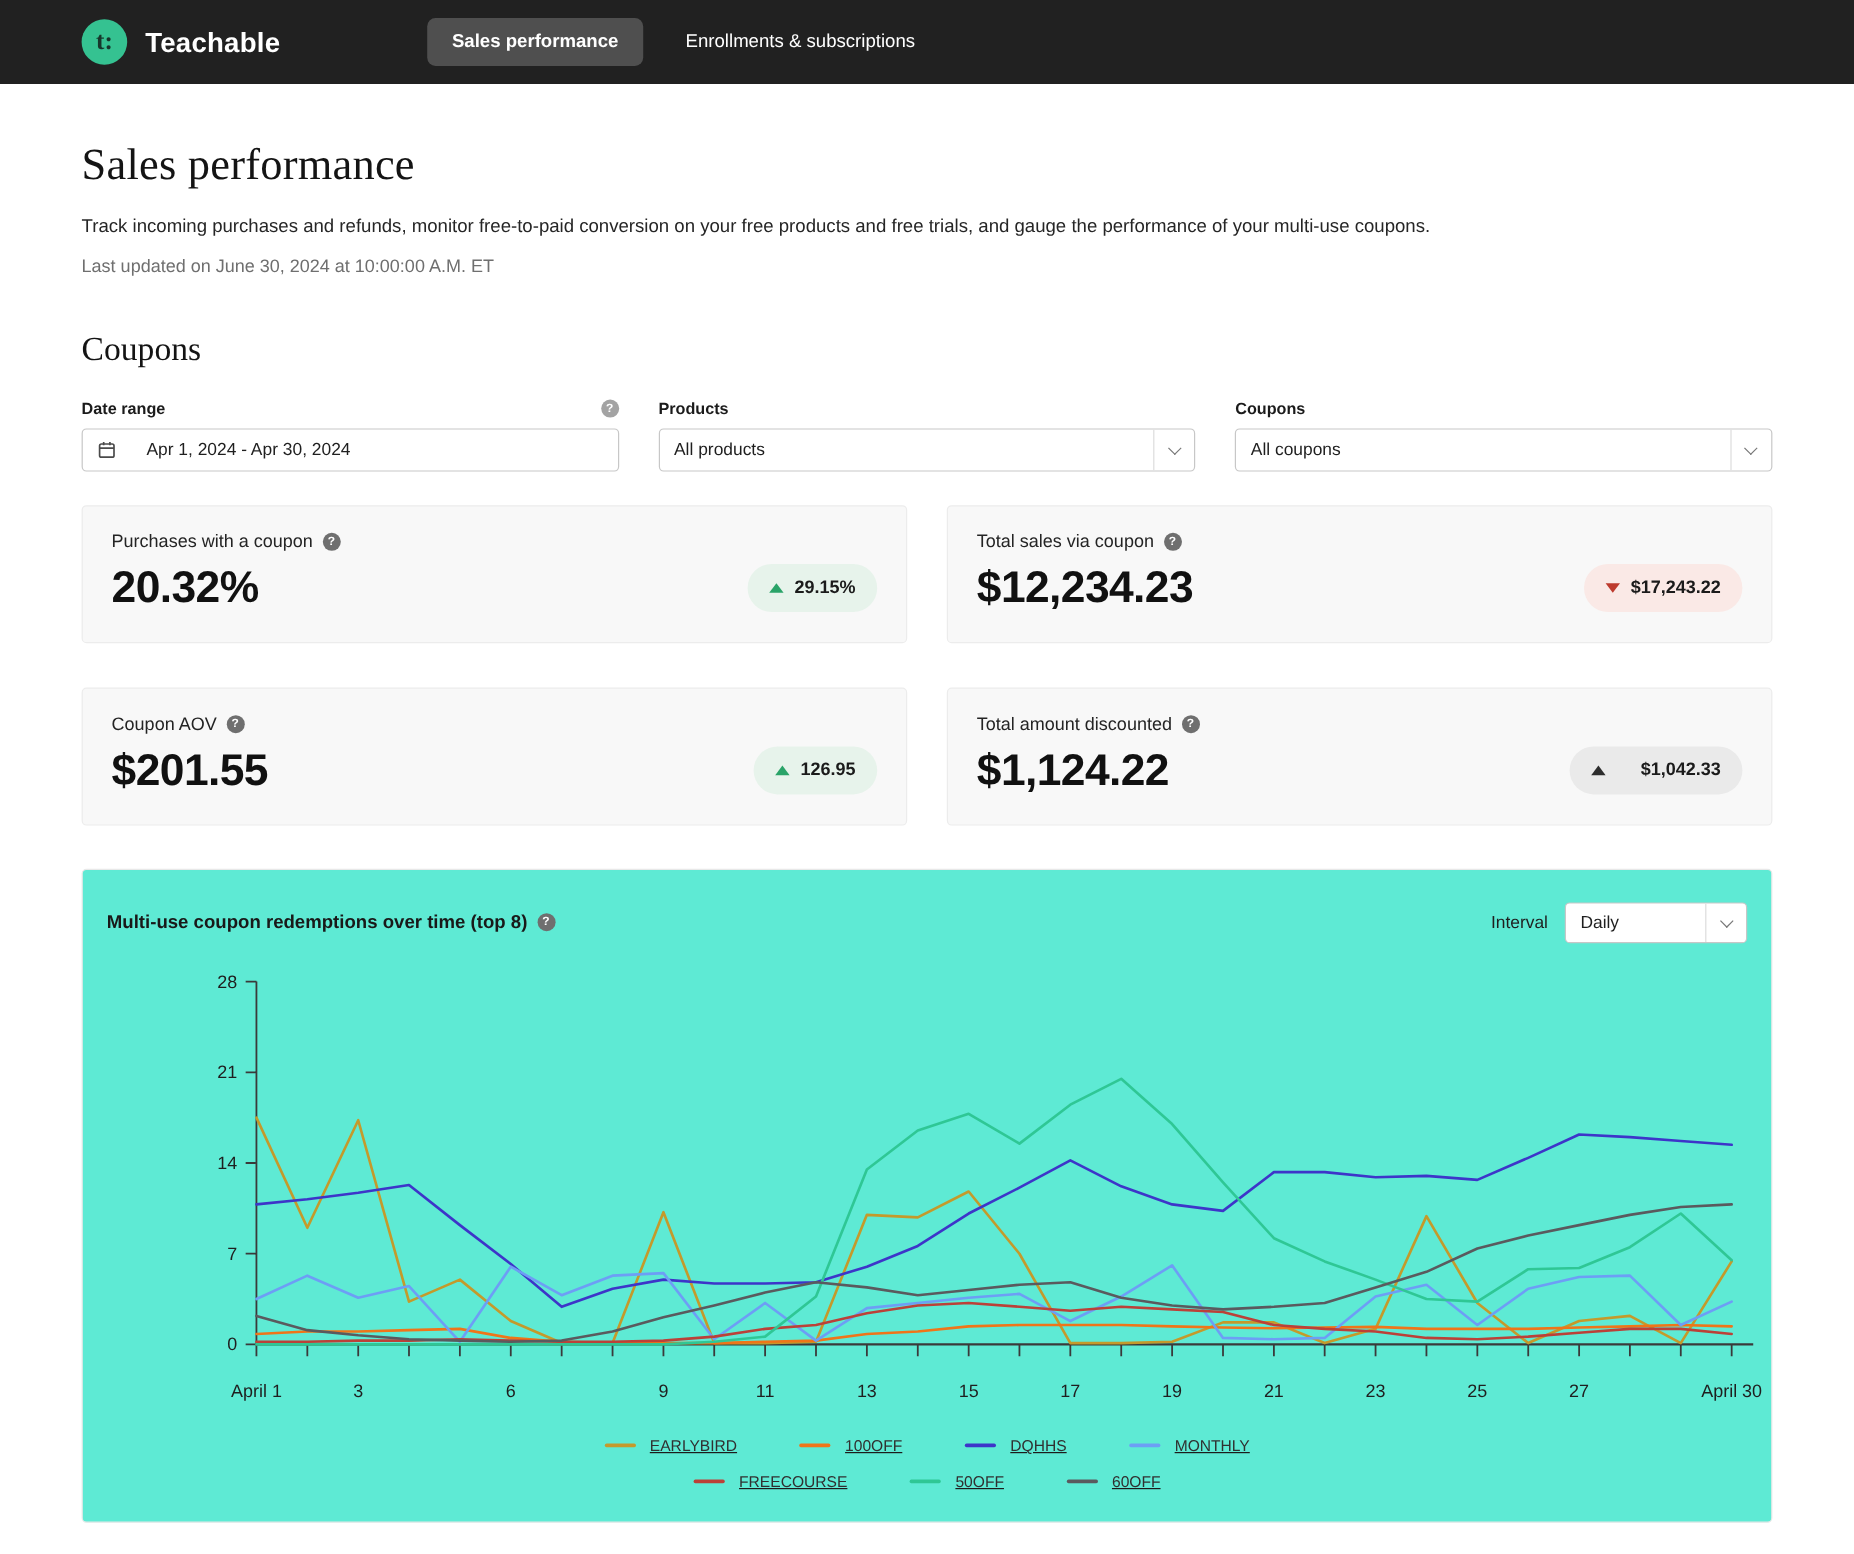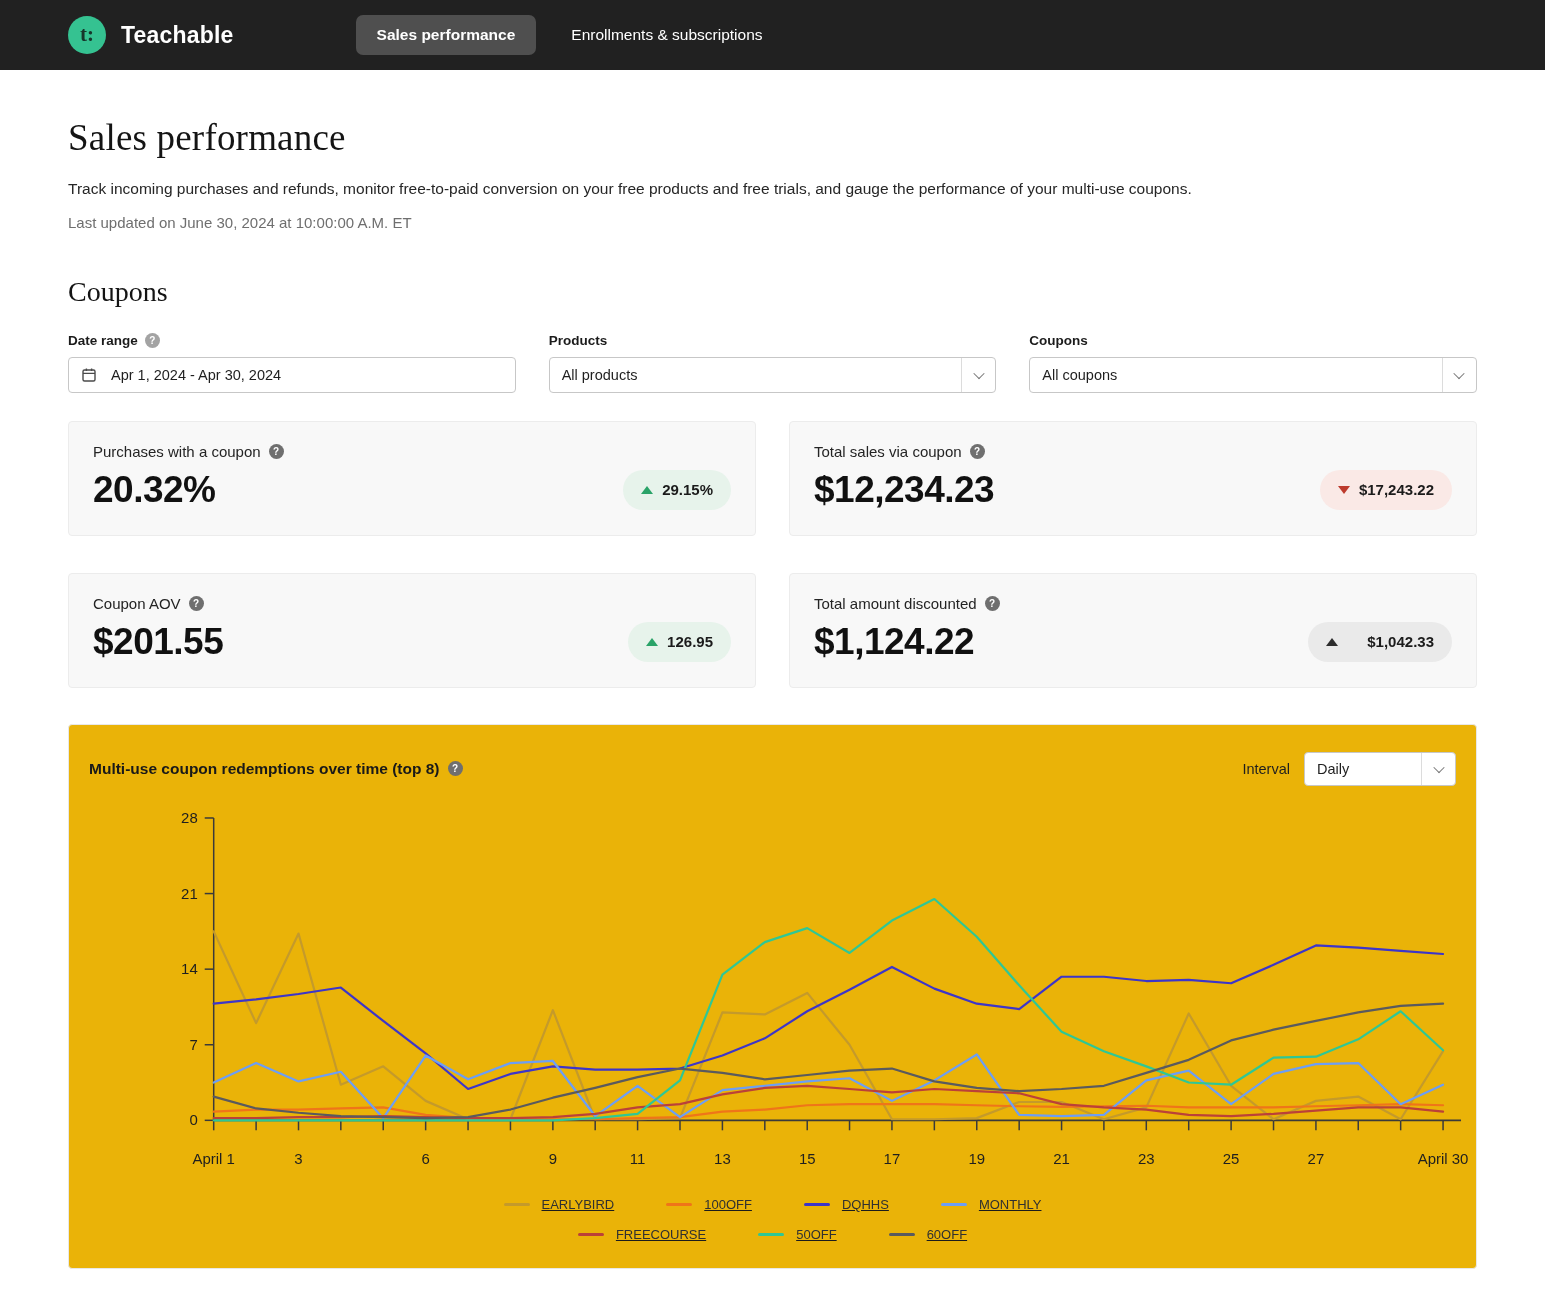--- a/index.html
+++ b/index.html
@@ -46,26 +46,26 @@
   
   .help {
     width:15px; height:15px; border-radius:50%; background:#6f6f6f; color:#fff;
     font-size:10px; font-weight:700; display:inline-flex; align-items:center;
     justify-content:center; flex:none;
   }
   .help.light { background:#a3a3a3; }
 
   
   .filters { display:grid; grid-template-columns:repeat(3,1fr); column-gap:33px; margin-top:24px; }
-  .filter-label { display:flex; align-items:center; gap:7px; font-size:13.5px; font-weight:700; color:#1b1b1b; margin-bottom:9px; }
+  .filter-label { display:flex; align-items:center; gap:7px; font-size:13.5px; font-weight:700; color:#1b1b1b; margin-bottom:9px;justify-content:space-between; }
   .control {
     height:36px; border:1px solid #c7c7c7; border-radius:4px; background:#fff;
     display:flex; align-items:center; font-size:14.5px; color:#1f1f1f; overflow:hidden;
   }
-  .control .control-text { padding:0 12px; flex:1; display:flex; align-items:flex-start; gap:14px; }
+  .control .control-text { padding:0 12px; flex:1; display:flex; align-items:flex-start; gap:25px; }
   .chev-box { width:34px; align-self:stretch; border-left:1px solid #dcdcdc; display:flex; align-items:center; justify-content:center; }
   .chev { width:8px; height:8px; border-right:1.8px solid #777; border-bottom:1.8px solid #777; transform:rotate(45deg) translate(-1px,-1px); }
   .cal-icon { flex:none; display:block; }
 
   
   .cards { display:grid; grid-template-columns:repeat(2,1fr); column-gap:33px; row-gap:37px; margin-top:28px; }
   .card {
     background:#f8f8f8; border:1px solid #ececec; border-radius:4px;
     padding:21px 24px 24px;
   }
@@ -78,21 +78,21 @@
   }
   .badge.positive { background:#e7f3eb; }
   .badge.negative { background:#fae9e6; }
   .badge.neutral  { background:#eaeaea;gap:29px; }
   .tri-up   { width:0; height:0; border-left:6px solid transparent; border-right:6px solid transparent; border-bottom:8px solid #2aa368; }
   .tri-down { width:0; height:0; border-left:6px solid transparent; border-right:6px solid transparent; border-top:8px solid #bd3a2d; }
   .badge.neutral .tri-up { border-bottom-color:#2d2d2d; }
 
   
   .chart-panel {
-    margin-top:36px; border:1px solid #e8e8e8; border-radius:4px; background:#eab308;
+    margin-top:36px; border:1px solid #e8e8e8; border-radius:4px; background:#5eead4;
     padding:27px 0 14px;
   }
   .chart-head { display:flex; align-items:center; justify-content:space-between; padding:0 20px; }
   .chart-title-wrap { display:flex; align-items:center; gap:8px; }
   .chart-title { font-size:15.5px; font-weight:700; color:#191919; }
   .interval-wrap { display:flex; align-items:center; }
   .interval-label { font-size:14.5px; color:#1f1f1f; margin-right:14px; }
   .interval-select { width:152px; height:34px; }
 
   svg.chart { display:block; width:100%; height:auto; margin-top:24px; }

